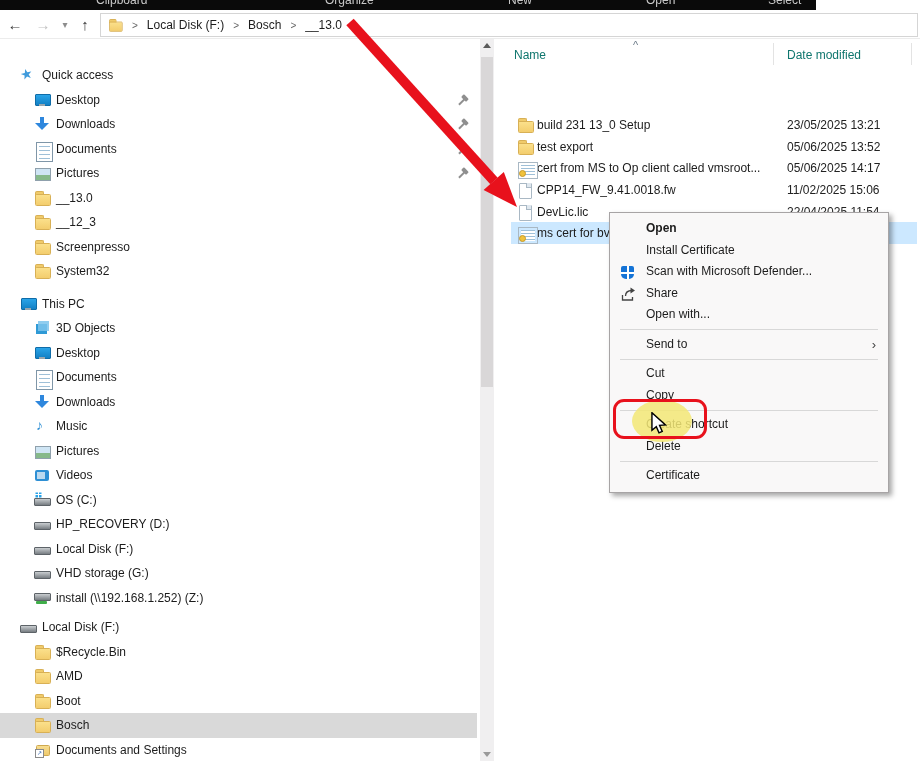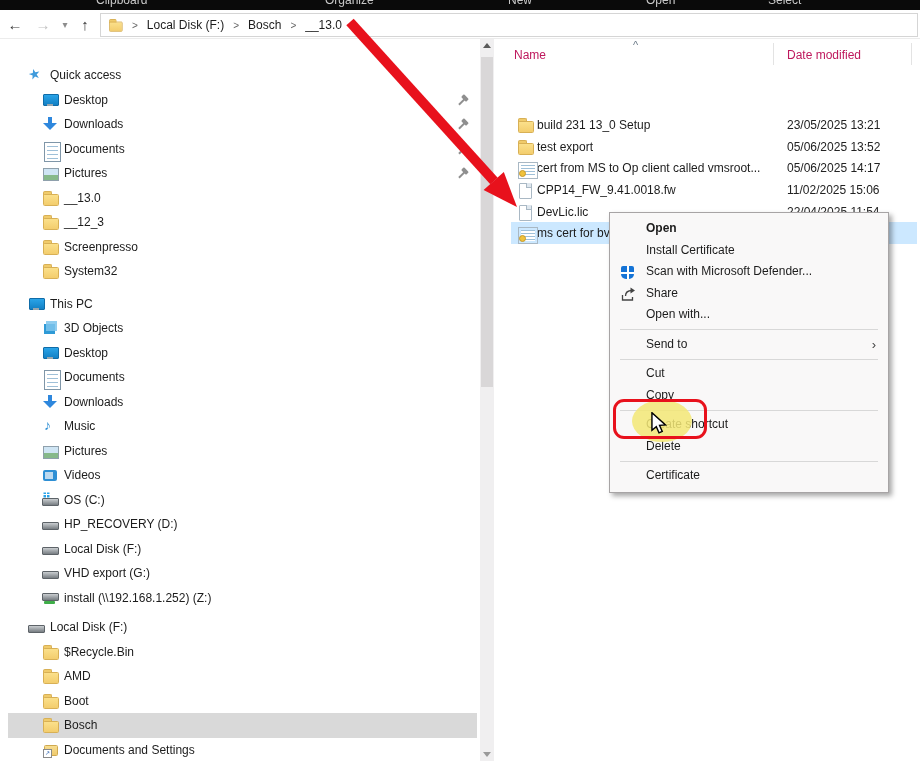--- a/index.html
+++ b/index.html
@@ -1,45 +1,45 @@
 <!DOCTYPE html>
 <html><head>
 <meta charset="utf-8">
 <style>
   * { margin:0; padding:0; box-sizing:border-box; }
   html,body { width:920px; height:761px; overflow:hidden; }
   body { position:relative; background:#fff; font-family:"Liberation Sans",sans-serif; font-size:12px; color:#1c1c1c; }
 
   
-  .topbar { position:absolute; left:0; top:0; width:920px; height:10px; background:#0a0a0a; overflow:hidden; z-index:5;padding-left:17px; }
+  .topbar { position:absolute; left:0; top:0; width:816px; height:10px; background:#0a0a0a; overflow:hidden; z-index:5;padding-left:17px; }
   .topbar span { position:absolute; top:-7px; color:#c9c9c9; font-size:12px; }
 
   
   .addrbar { position:absolute; left:0; top:10px; width:920px; height:29px; background:#fff; border-bottom:1px solid #ececec; z-index:4; }
   .navbtn { position:absolute; top:4px; width:22px; height:22px; text-align:center; line-height:22px; font-size:15px; }
   .addrbox { position:absolute; left:100px; top:3px; width:818px; height:24px; border:1px solid #d5d5d5; background:#fff; display:flex; align-items:center; padding-left:6px; }
   .crumbsep { color:#666; font-size:10px; padding:0 9px; }
   .crumb { color:#1c1c1c; }
 
   
   .sidebar { position:absolute; left:0; top:39px; width:477px; bottom:0; overflow:hidden; padding-top:24px; background:#fff; }
-  .srow { position:relative; height:24.5px; display:flex; align-items:center;margin-left:8px; }
+  .srow { position:relative; height:24.5px; display:flex; align-items:center; }
   .srow .lbl { padding-left:6px; white-space:nowrap; }
   .ind0 { padding-left:20px; }
   .ind1 { padding-left:34px; }
   .srow.selgray { background:#d9d9d9; }
   .sec2 { margin-top:8px; } .sec3 { margin-top:5px; }
 
   .navscroll { position:absolute; left:480px; top:39px; width:14px; bottom:0; background:#f0eff0; z-index:2; }
   .navscroll .upar { position:absolute; top:4px; left:3px; width:0; height:0; border-left:4px solid transparent; border-right:4px solid transparent; border-bottom:5px solid #5a5a5a; }
   .navscroll .dnar { position:absolute; bottom:4px; left:3px; width:0; height:0; border-left:4px solid transparent; border-right:4px solid transparent; border-top:5px solid #9a9a9a; }
   .navscroll .thumb { position:absolute; top:18px; left:1px; width:12px; height:330px; background:#d9d7d8; }
 
   .filepane { position:absolute; left:497px; top:39px; right:0; bottom:0; background:#fff; }
-  .fcolhead { position:absolute; top:9px; color:#be185d; }
+  .fcolhead { position:absolute; top:9px; color:#0f766e; }
   .sortchev { position:absolute; top:0px; left:136px; color:#6b7a88; font-size:11px; }
   .coldiv { position:absolute; top:4px; width:1px; height:22px; background:#e3e3e3; }
   .frows { position:absolute; top:75px; left:0; right:0; }
   .frow { position:relative; height:21.7px; margin-left:14px; margin-right:3px; display:flex; align-items:center; padding-left:26px; }
   .frow.selblue { background:#cce8ff; }
   .frow .fico { position:absolute; left:6px; top:3px; }
   .frow .fdate { position:absolute; left:276px; top:4px; color:#222; }
   .fname { white-space:nowrap; overflow:hidden; }
 
   
@@ -197,21 +197,21 @@
   <div class="srow ind1">
       <span class="ic i-drive"></span>
       <span class="lbl">HP_RECOVERY (D:)</span>
     </div>
   <div class="srow ind1">
       <span class="ic i-drive"></span>
       <span class="lbl">Local Disk (F:)</span>
     </div>
   <div class="srow ind1">
       <span class="ic i-drive"></span>
-      <span class="lbl">VHD export (G:)</span>
+      <span class="lbl">VHD storage (G:)</span>
     </div>
   <div class="srow ind1">
       <span class="ic i-netdrive"></span>
       <span class="lbl">install (\\192.168.1.252) (Z:)</span>
     </div>
 
   <div class="srow ind0 sec3">
       <span class="ic i-drive"></span>
       <span class="lbl">Local Disk (F:)</span>
     </div>

